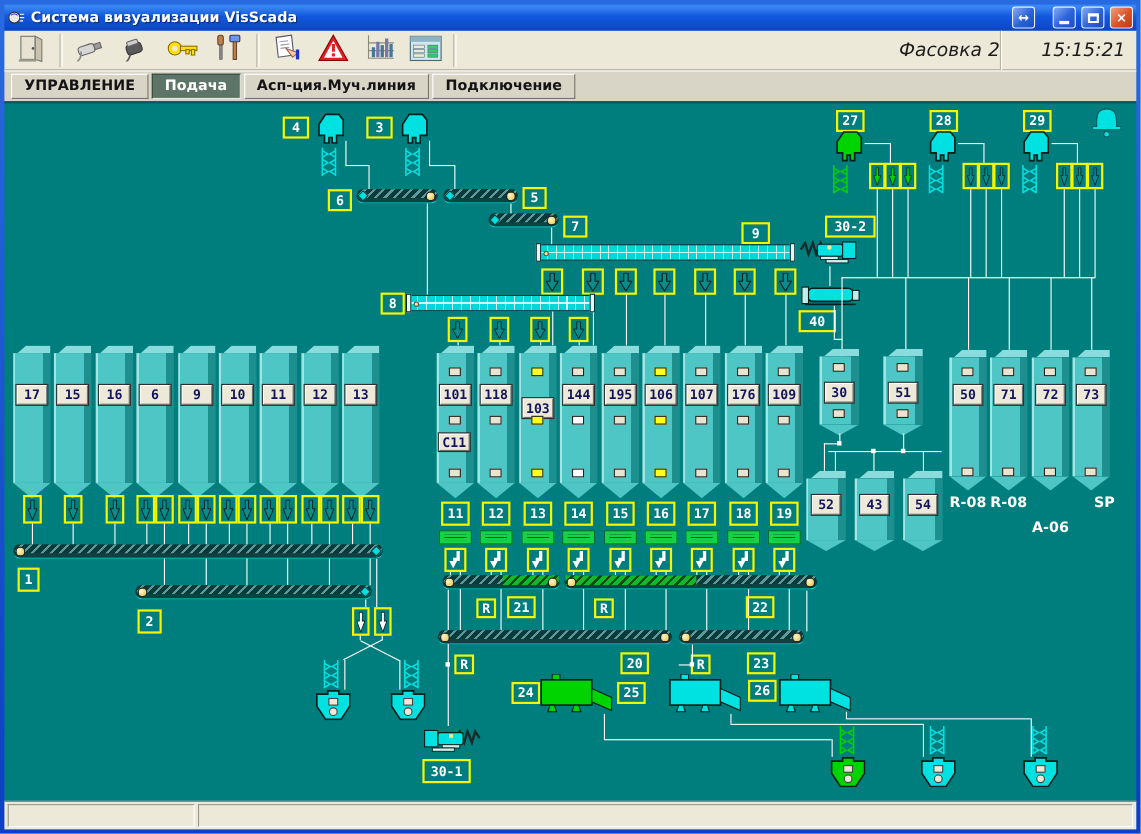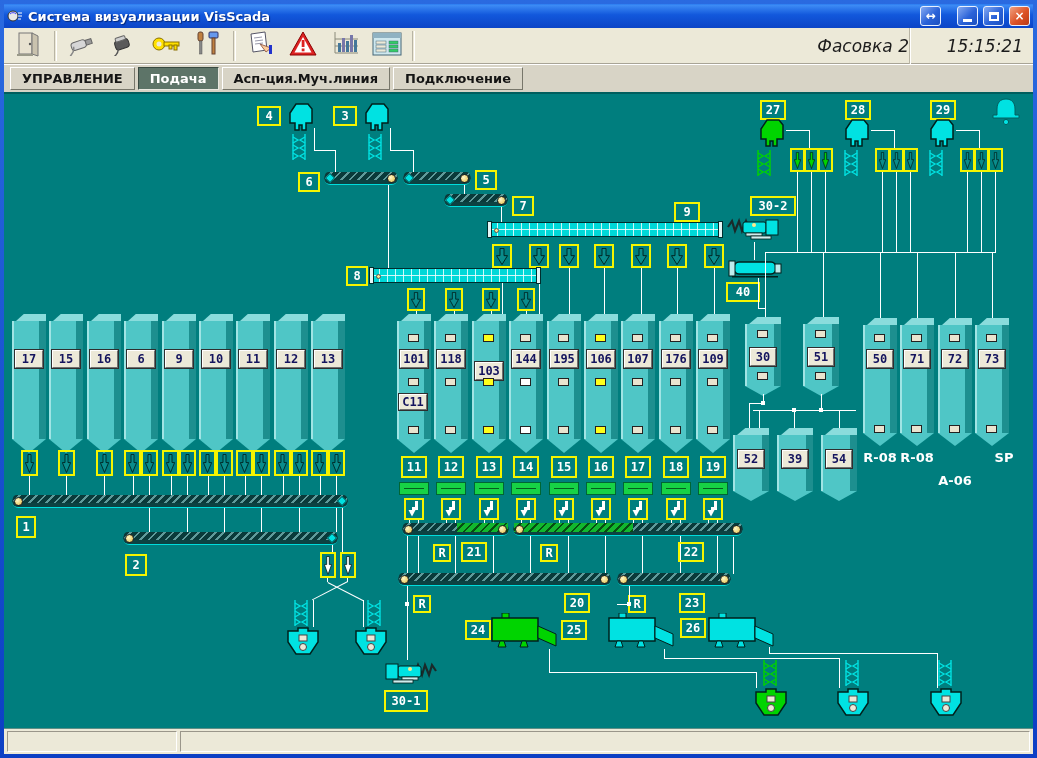--- a/index.html
+++ b/index.html
@@ -914,21 +914,21 @@
       <div class="abs dot" style="left:757px;top:309px;width:4px;height:4px;"></div>
       <div class="abs dot" style="left:788px;top:316px;width:4px;height:4px;"></div>
       <div class="abs dot" style="left:815px;top:316px;width:4px;height:4px;"></div>
       <div class="abs " style="left:733px;top:336px;width:32px;height:7px;background:#8adcdc;clip-path:polygon(0 100%,26% 0,100% 0,100% 100%)"></div>
       <div class="abs " style="left:729px;top:343px;width:36px;height:56px;background:linear-gradient(90deg,#a0e4e4 0 2px,#4fc6c6 2px 29px,#1d8f8f 29px)"></div>
       <div class="abs " style="left:729px;top:399px;width:36px;height:10px;background:#4fc6c6;clip-path:polygon(0 0,100% 0,50% 100%)"></div>
       <div class="abs slabel" style="left:734px;top:358px;width:26px;height:18px;">52</div>
       <div class="abs " style="left:777px;top:336px;width:32px;height:7px;background:#8adcdc;clip-path:polygon(0 100%,26% 0,100% 0,100% 100%)"></div>
       <div class="abs " style="left:773px;top:343px;width:36px;height:56px;background:linear-gradient(90deg,#a0e4e4 0 2px,#4fc6c6 2px 29px,#1d8f8f 29px)"></div>
       <div class="abs " style="left:773px;top:399px;width:36px;height:10px;background:#4fc6c6;clip-path:polygon(0 0,100% 0,50% 100%)"></div>
-      <div class="abs slabel" style="left:778px;top:358px;width:26px;height:18px;">39</div>
+      <div class="abs slabel" style="left:778px;top:358px;width:26px;height:18px;">43</div>
       <div class="abs " style="left:821px;top:336px;width:32px;height:7px;background:#8adcdc;clip-path:polygon(0 100%,26% 0,100% 0,100% 100%)"></div>
       <div class="abs " style="left:817px;top:343px;width:36px;height:56px;background:linear-gradient(90deg,#a0e4e4 0 2px,#4fc6c6 2px 29px,#1d8f8f 29px)"></div>
       <div class="abs " style="left:817px;top:399px;width:36px;height:10px;background:#4fc6c6;clip-path:polygon(0 0,100% 0,50% 100%)"></div>
       <div class="abs slabel" style="left:822px;top:358px;width:26px;height:18px;">54</div>
       <div class="abs " style="left:863px;top:226px;width:30px;height:7px;background:#8adcdc;clip-path:polygon(0 100%,26% 0,100% 0,100% 100%)"></div>
       <div class="abs " style="left:859px;top:233px;width:34px;height:108px;background:linear-gradient(90deg,#a0e4e4 0 2px,#4fc6c6 2px 27px,#1d8f8f 27px)"></div>
       <div class="abs " style="left:859px;top:341px;width:34px;height:13px;background:#4fc6c6;clip-path:polygon(0 0,100% 0,50% 100%)"></div>
       <div class="abs slabel" style="left:863px;top:258px;width:26px;height:18px;">50</div>
       <div class="abs ind" style="left:870px;top:242px;width:11px;height:8px;background:#e9e4cf"></div>
       <div class="abs ind" style="left:870px;top:333px;width:11px;height:8px;background:#e9e4cf"></div>

